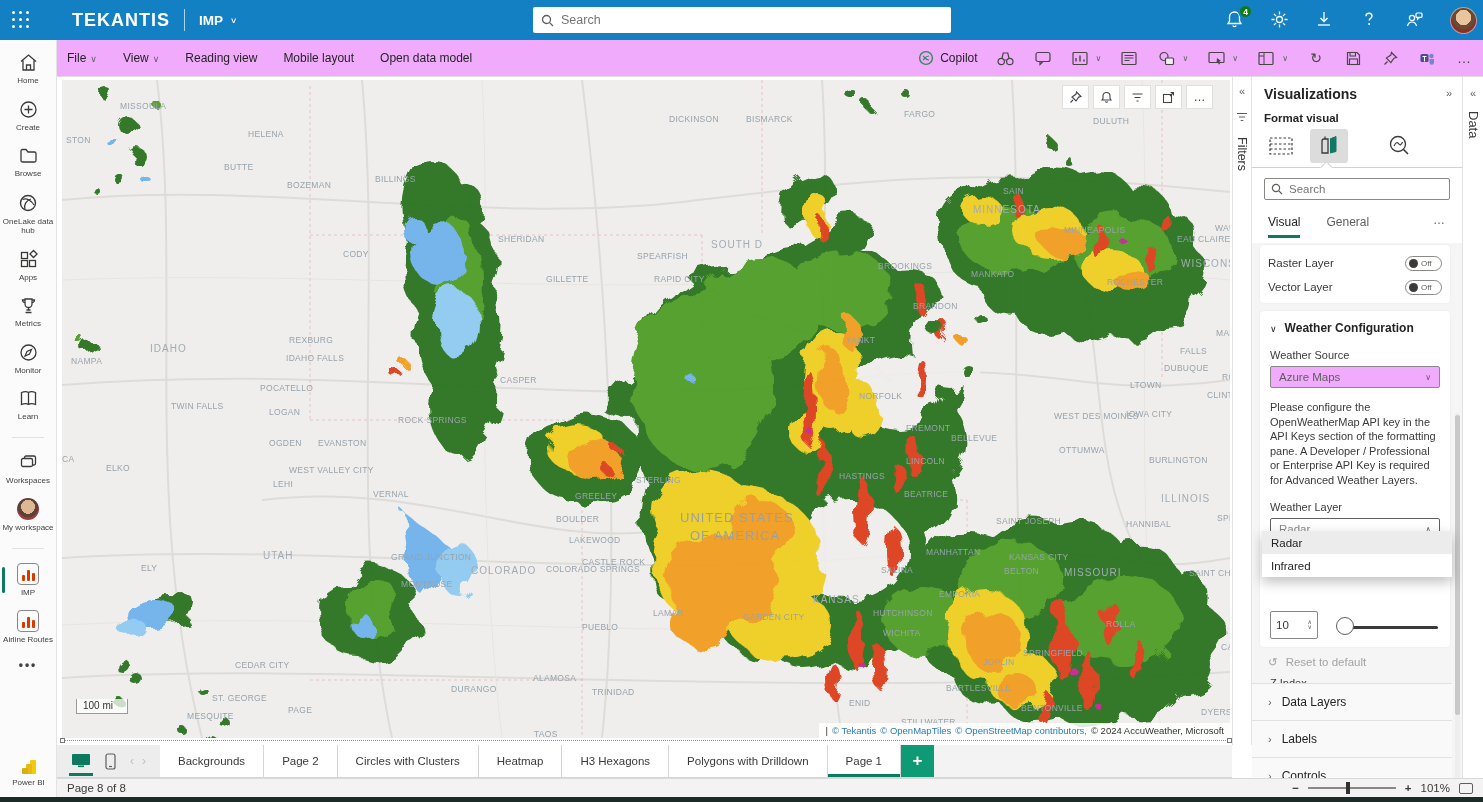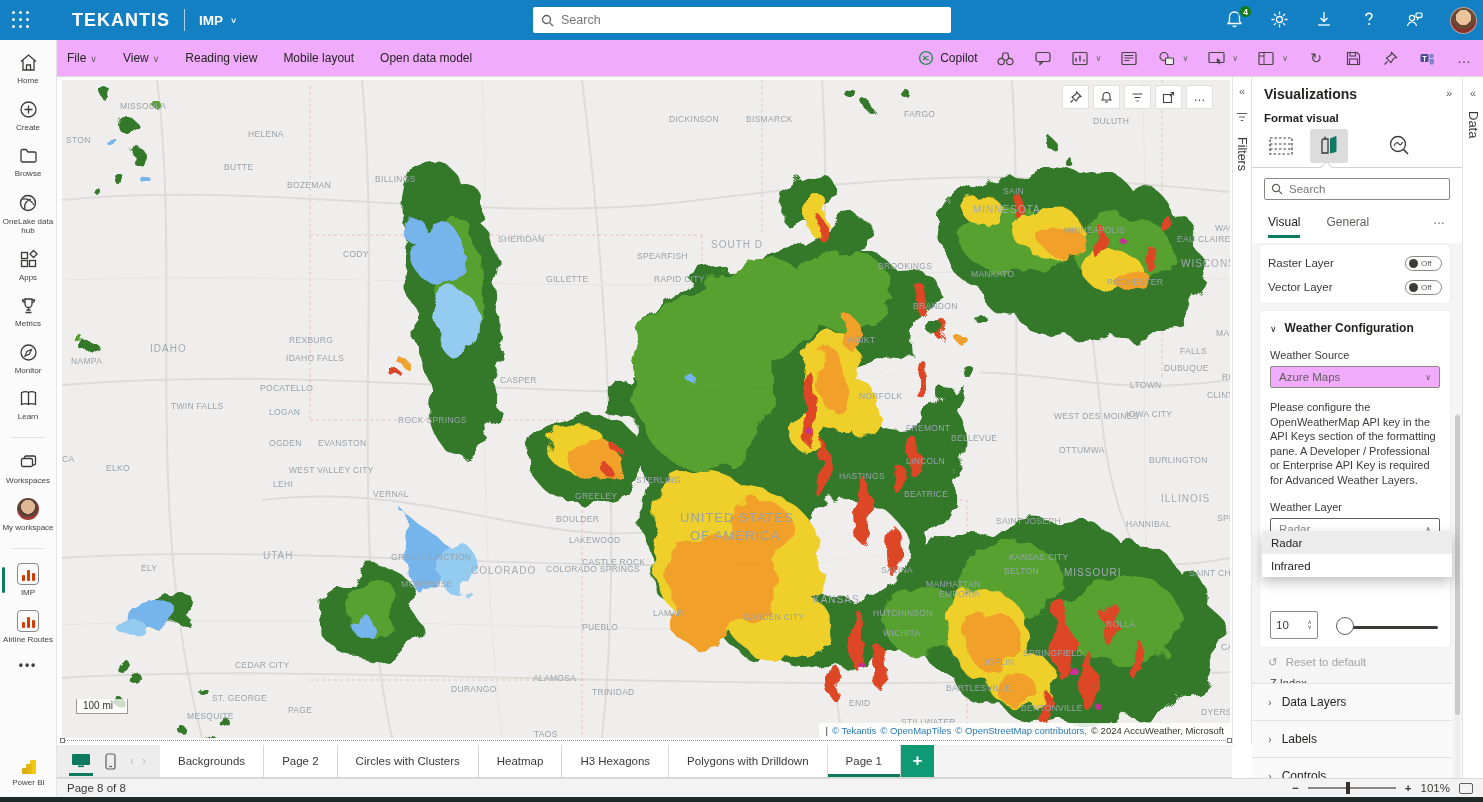--- a/index.html
+++ b/index.html
@@ -579,21 +579,21 @@
         <span class="ml" style="left: 816px; top: 181px;">BROOKINGS</span>
         <span class="ml" style="left: 851px; top: 221px;">BRANDON</span>
         <span class="ml" style="left: 784px; top: 255px;">YANKT</span>
         <span class="ml" style="left: 797px; top: 311px;">NORFOLK</span>
         <span class="ml" style="left: 844px; top: 343px;">FREMONT</span>
         <span class="ml" style="left: 889px; top: 353px;">BELLEVUE</span>
         <span class="ml" style="left: 844px; top: 376px;">LINCOLN</span>
         <span class="ml" style="left: 777px; top: 391px;">HASTINGS</span>
         <span class="ml" style="left: 842px; top: 409px;">BEATRICE</span>
         <span class="ml" style="left: 934px; top: 436px;">SAINT JOSEPH</span>
-        <span class="ml" style="left: 864px; top: 467px; margin-top: 32px;">MANHATTAN</span>
+        <span class="ml" style="left: 864px; top: 467px;">MANHATTAN</span>
         <span class="ml" style="left: 947px; top: 472px;">KANSAS CITY</span>
         <span class="ml" style="left: 942px; top: 486px;">BELTON</span>
         <span class="ml" style="left: 819px; top: 485px;">SALINA</span>
         <span class="ml" style="left: 877px; top: 509px;">EMPORIA</span>
         <span class="ml" style="left: 681px; top: 532px;">GARDEN CITY</span>
         <span class="ml" style="left: 811px; top: 528px;">HUTCHINSON</span>
         <span class="ml" style="left: 821px; top: 548px;">WICHITA</span>
         <span class="ml" style="left: 591px; top: 528px;">LAMAR</span>
         <span class="ml" style="left: 921px; top: 577px;">JOPLIN</span>
         <span class="ml" style="left: 961px; top: 568px;">SPRINGFIELD</span>

